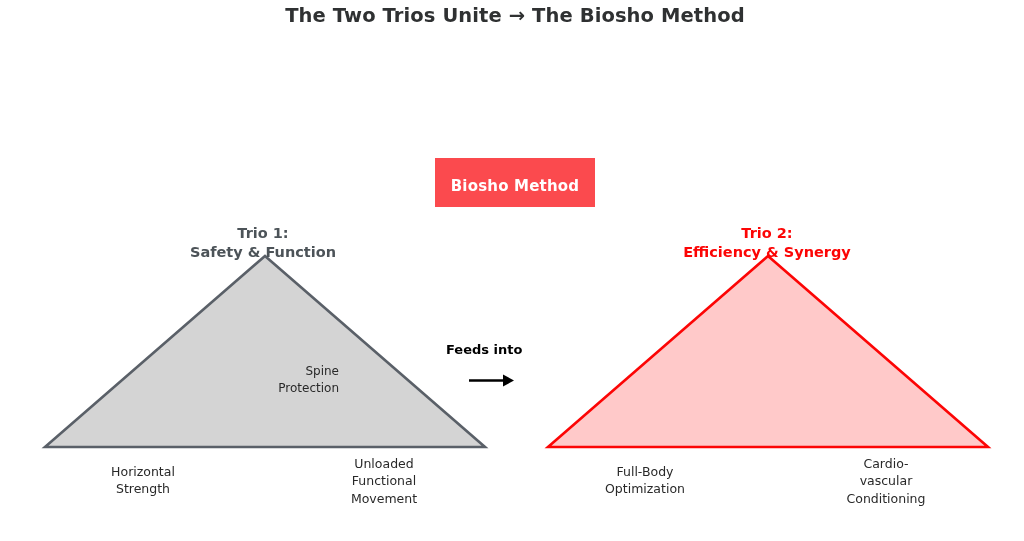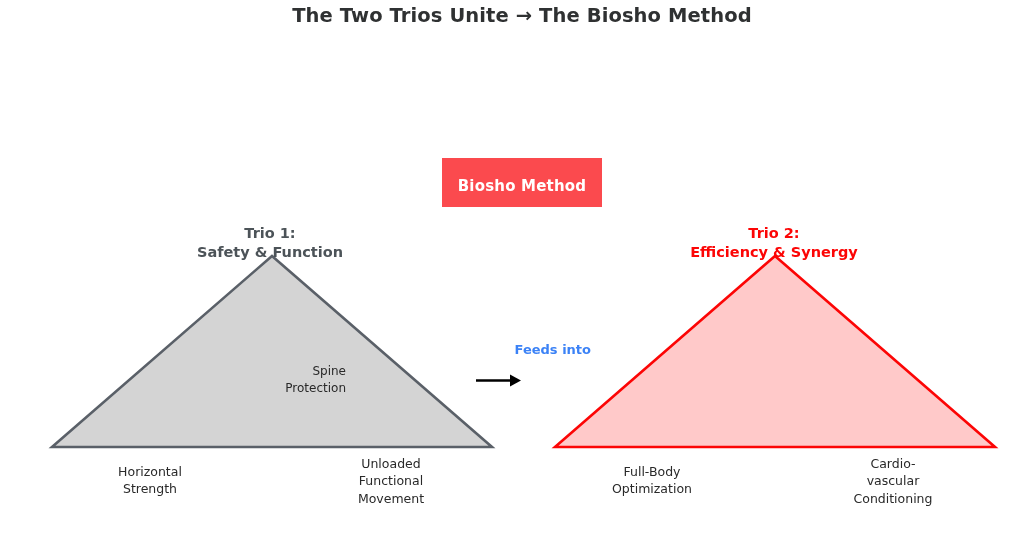--- a/index.html
+++ b/index.html
@@ -12,21 +12,21 @@
     width: 1024px;
     height: 541px;
     position: relative;
     overflow: hidden;
     font-family: "DejaVu Sans", sans-serif;
     -webkit-font-smoothing: antialiased;
   }
 
   #diagram-canvas {
     position: absolute;
-    left: 10px;
+    left: 3px;
     top: 0;
     width: 824px;
     height: 541px;
   }
 
   .page-title {
     position: absolute;
     left: 0;
     top: 4px;
     width: 1024px;
@@ -123,24 +123,24 @@
   #trio1-right-label  { left: 306px; top: 455px; width: 150px; }
   #trio2-left-label   { left: 567px; top: 463px; width: 150px; }
   #trio2-right-label  { left: 808px; top: 455px; width: 150px; }
 
   
   .connector-label {
     position: absolute;
     left: 443px;
     top: 342px;
     width: 138px;
-    text-align: right;
+    text-align: left;
     font-size: 13px;
     font-weight: bold;
-    color: #3b82f6;
+    color: #000000;
   }
 </style>
 </head>
 <body>
 
 <div id="diagram-canvas">
 
   <div class="page-title">The Two Trios Unite → The Biosho Method</div>
 
   <svg id="shape-layer" viewBox="0 0 1024 541">

